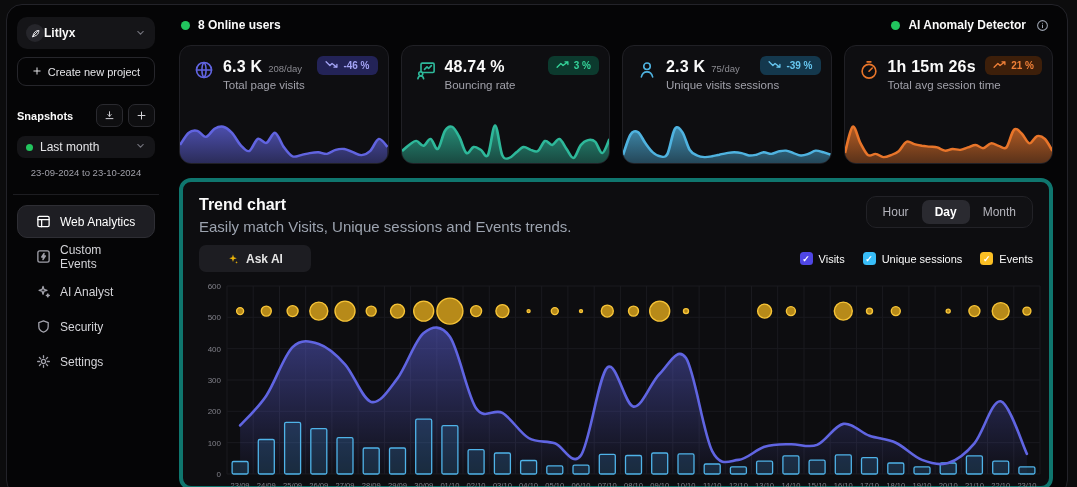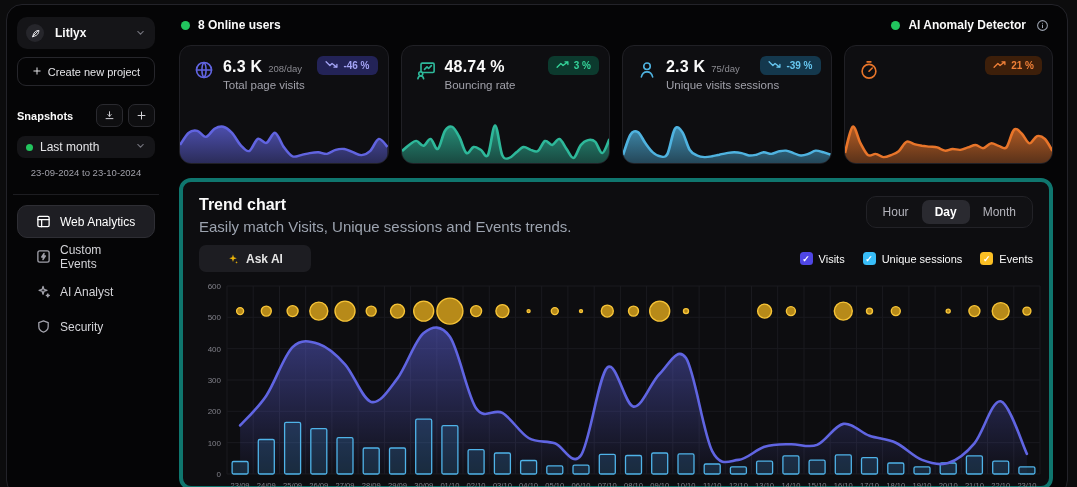--- a/index.html
+++ b/index.html
@@ -5,21 +5,21 @@
   * { margin:0; padding:0; box-sizing:border-box; }
   html,body { width:1077px; height:487px; overflow:hidden; background:#0c0c0d;
     font-family:"Liberation Sans", sans-serif; color:#fafafa; }
   .stage { position:relative; width:1077px; height:487px; background:#0c0c0d; }
   .window { position:absolute; left:6px; top:4px; width:1062px; height:492px;
     background:#050506; border:1px solid #232329; border-radius:16px;
     display:flex; overflow:hidden; }
 
   
   .sidebar { width:158px; flex:none; padding:12px 10px; display:flex; flex-direction:column; }
-  .project-pill { display:flex; align-items:center; gap:11px; background:#151518;
+  .project-pill { display:flex; align-items:center; gap:0; background:#151518;
     border-radius:10px; height:32px; padding:0 9px; cursor:pointer; }
   .logo-circle { width:18px; height:18px; border-radius:50%; background:#26262b;
     display:flex; align-items:center; justify-content:center; color:#e8e8ec; flex:none; }
   .project-name { font-size:12px; font-weight:700; flex:1; }
   .chev { color:#71717a; flex:none; }
   .create-btn { margin-top:8px; height:29px; background:transparent; border:1px solid #26262b;
     border-radius:9px; color:#e4e4e7; font-size:11px; font-family:inherit; display:flex;
     align-items:center; justify-content:center; gap:6px; cursor:pointer; }
   .snap-row { margin-top:18px; display:flex; align-items:center; justify-content:space-between; }
   .snap-label { font-size:11px; font-weight:700; color:#fafafa; }
@@ -169,20 +169,29 @@
     <span>AI Analyst</span>
           </div>
           <div class="nav-item">
             <span class="nicon">
               <svg width="15" height="15" viewBox="0 0 16 16" fill="none" stroke="currentColor" stroke-width="1.4" stroke-linecap="round" stroke-linejoin="round">
                 <path d="M8 2l5 1.8V8c0 3-2 5-5 6-3-1-5-3-5-6V3.8z"></path>
               </svg>
             </span>
     <span>Security</span>
           </div>
+          <div class="nav-item">
+            <span class="nicon">
+              <svg width="15" height="15" viewBox="0 0 16 16" fill="none" stroke="currentColor" stroke-width="1.4" stroke-linecap="round" stroke-linejoin="round">
+                <circle cx="8" cy="8" r="2.2"></circle>
+                <path d="M8 1.8v2M8 12.2v2M1.8 8h2M12.2 8h2M3.6 3.6L5 5M11 11l1.4 1.4M12.4 3.6L11 5M5 11l-1.4 1.4"></path>
+              </svg>
+            </span>
+    <span>Settings</span>
+          </div>
         </nav>
     </aside>
 
     <main class="main">
       <div class="topbar">
         <div class="hgroup">
           <span class="gdot"></span>
           <span>8 Online users</span>
         </div>
         <div class="hgroup">
@@ -306,20 +315,27 @@
     </svg>
           </article>
           <article class="card">
     <div class="card-top">
       <span class="card-ic" style="color:#e8752a">
                 <svg width="20" height="20" viewBox="0 0 16 16" fill="none" stroke="currentColor" stroke-width="1.3" stroke-linecap="round" stroke-linejoin="round">
                   <circle cx="8" cy="9" r="5.5"></circle>
                   <path d="M8 9l2.6-2.6M6.5 1.5h3"></path>
                 </svg>
               </span>
+      <div>
+        <div class="vrow">
+          <span class="cval">1h 15m 26s</span>
+
+        </div>
+        <div class="clabel">Total avg session time</div>
+      </div>
     </div>
     <div class="badge" style="background:#3d1f0a;color:#f08038">
       <span>
         <svg width="13" height="9" viewBox="0 0 12 8" fill="none" stroke="currentColor" stroke-width="1.2" stroke-linecap="round" stroke-linejoin="round">
                   <path d="M1 6.5l3.5-3.5 2 2L11 1.5M8.3 1.5H11V4"></path>
                 </svg>
       </span>
       <span>21 %</span>
     </div>
     <svg class="spark" viewBox="0 0 200 50" preserveAspectRatio="none">

